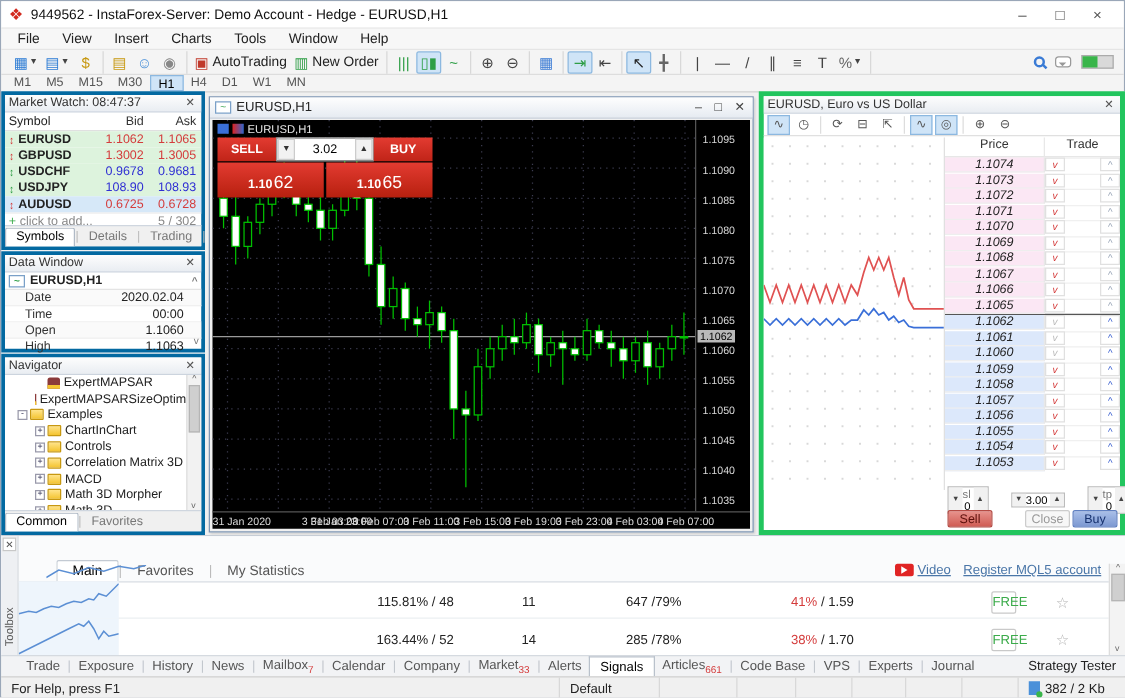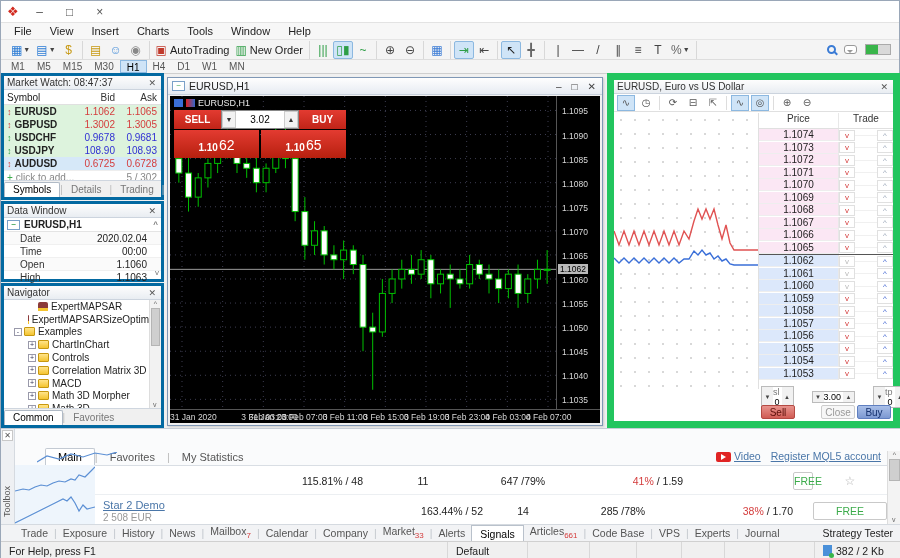--- a/index.html
+++ b/index.html
@@ -86,30 +86,30 @@
   .oc-btn { background:linear-gradient(#e33b31,#c02418); color:#fff; font-weight:bold; font-size:10px; display:flex; align-items:center; justify-content:center; width:47px; }
   .oc-spin { display:flex; flex:1; background:#fff; border:1px solid #888; }
   .oc-spin .arr { width:14px; display:flex; align-items:center; justify-content:center; font-size:7px; background:#f2f2f2; border:1px solid #ccc; color:#333; }
   .oc-spin .val { flex:1; display:flex; align-items:center; justify-content:center; font-size:10px; color:#000; }
   .oc-row2 { display:flex; gap:2px; margin-top:1px; }
   .oc-price { flex:1; height:28px; background:linear-gradient(#e33b31,#b7200f); color:#fff; display:flex; align-items:flex-end; justify-content:center; padding-bottom:2px; }
   .oc-price .small { font-size:10px; font-weight:bold; margin-right:1px; line-height:16px; }
   .oc-price .big { font-size:14px; font-weight:normal; line-height:22px; }
 
   
-  #dom { position:absolute; left:606px; top:72px; width:293px; height:355px; background:#fff; border:7px solid #22c55e; }
+  #dom { position:absolute; left:606px; top:72px; width:293px; height:355px; background:#fff; border:4px solid #22c55e; }
   .dom-toolbar { height:18px; display:flex; align-items:center; gap:2px; padding:0 3px; border-bottom:1px solid #e0e0e0; }
   .dom-tb { width:18px; height:16px; display:flex; align-items:center; justify-content:center; font-size:10px; color:#555; border:1px solid transparent; }
   .dom-tb.sel { background:#cfe4f7; border-color:#8cb8e0; }
   .dom-sep { width:1px; height:14px; background:#ddd; margin:0 2px; }
   #dom-chart { position:absolute; left:0; top:33px; width:145px; bottom:32px; border-right:1px solid #e0e0e0;
     background-image:radial-gradient(#d8d8d8 8%, transparent 9%); background-size:14px 14px; background-color:#fff; }
   #dom-head { position:absolute; left:145px; top:33px; right:0; height:16px; display:flex; font-size:10px; color:#333; border-bottom:1px solid #e0e0e0; }
   #dom-rows { position:absolute; left:145px; top:49px; right:0; }
-  .dom-row { display:flex; height:12.5px; align-items:center; font-size:10px; }
+  .dom-row { display:flex; height:12.5px; align-items:flex-start; font-size:10px;font-style:italic; }
   .dom-price { width:80px; display:flex; align-items:center; justify-content:center; border-right:1px solid #e8e8e8; border-bottom:1px solid #eee; }
   .dom-arr { width:16px; display:flex; align-items:center; justify-content:center; font-size:8px; background:#fff; border:1px solid #e0e0e0; }
   .dom-vol { flex:1; background:#fff; border-bottom:1px solid #f0f0f0; }
   .dom-row.sell .dom-price { background:#fbe7f4; }
   .dom-row.buy .dom-price { background:#dce8fb; }
   .dom-spread { height:1px; background:#555; }
   #dom-ctrls { position:absolute; left:145px; bottom:16px; right:0; height:16px; display:flex; gap:18px; padding:1px 2px; font-size:9px;align-items:center; }
   .spin3 { flex:1; display:flex; border:1px solid #bbb; background:#fff; align-items:center; }
   .spin3 .a { width:11px; text-align:center; font-size:6px; color:#444; background:#f1f1f1; align-self:stretch; display:flex; align-items:center; justify-content:center; }
   .spin3 .t { flex:1; text-align:right; padding-right:2px; color:#777; }
@@ -153,20 +153,21 @@
   .page-ico { width:9px; height:11px; background:#4a90d9; position:relative; margin-right:4px; }
   .page-ico::after { content:""; position:absolute; right:-2px; bottom:-2px; width:5px; height:5px; background:#39b54a; border-radius:50%; }
 </style>
 </head>
 <body>
 
 <div id="app">
 
   <div class="titlebar">
     <span class="app-ico">❖</span>
+    <span class="ttl">9449562 - InstaForex-Server: Demo Account - Hedge - EURUSD,H1</span>
     <span class="wbtn">–</span>
     <span class="wbtn">□</span>
     <span class="wbtn">×</span>
   </div>
 
   <div class="menubar" id="menubar">
       <span>File</span>
       <span>View</span>
       <span>Insert</span>
       <span>Charts</span>
@@ -831,21 +832,20 @@
           <div class="c">647 /79%</div>
           <div class="r"><span class="dd-red">41%</span><span> / 1.59</span></div>
           <div></div>
           <div class="free-btn">FREE</div>
           <div class="star">☆</div>
         </div>
         <div class="sig-row" style="top: 66px;">
           <div><svg width="80" height="30" style="background:#eef5fc;">
               <polyline points="0,28 8,24 16,20 24,16 32,12 40,8 48,4 52,6 56,2 60,8 64,16 68,10 72,14 76,13 80,12" fill="none" stroke="#5b8fd4" stroke-width="1.2"></polyline>
             </svg></div>
-          <div class="sig-name"><a href="#">Star 2 Demo</a><div class="sig-price">2 508 EUR</div></div>
           <div class="r">163.44% / 52</div>
           <div class="c">14</div>
           <div class="c">285 /78%</div>
           <div class="r"><span class="dd-red">38%</span><span> / 1.70</span></div>
           <div></div>
           <div class="free-btn">FREE</div>
           <div class="star">☆</div>
         </div>
       </div>
     <div id="tbx-scroll">^<div class="vthumb" style="height:22px;"></div><span style="position:absolute;bottom:1px;left:4px;">v</span></div>

